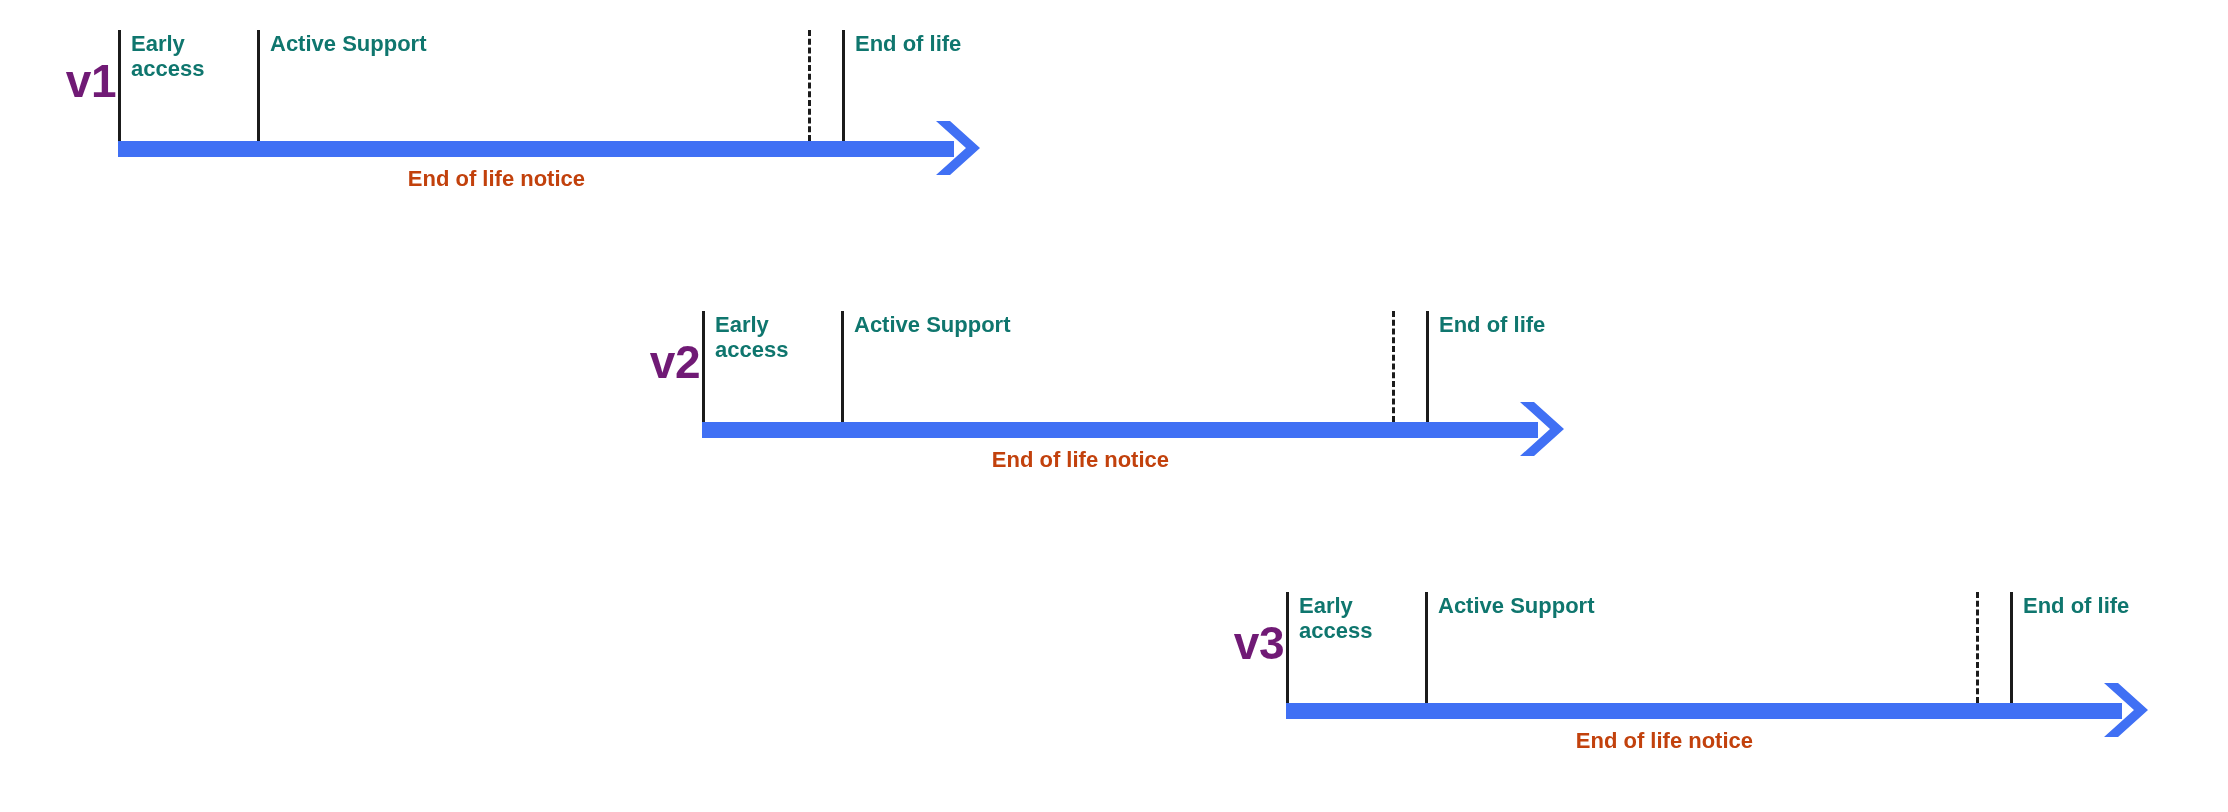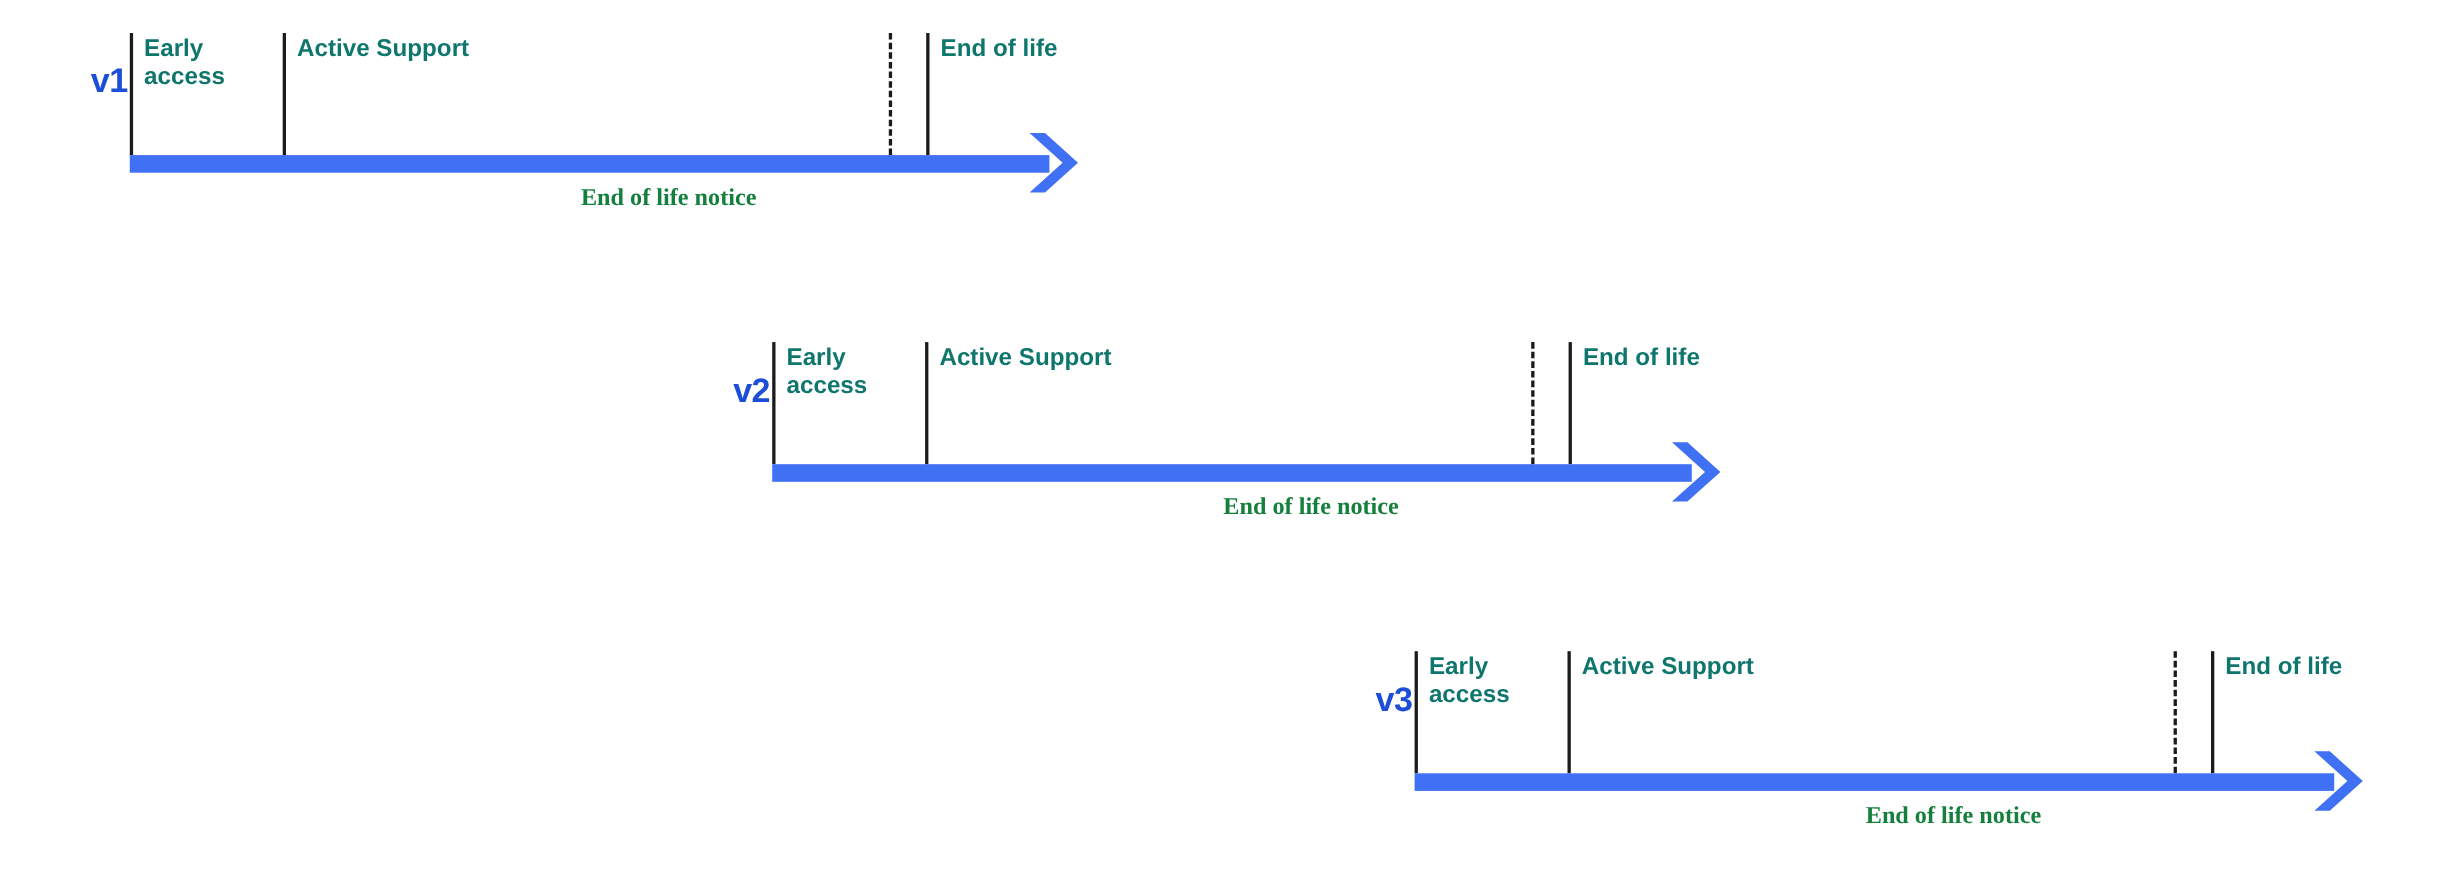--- a/index.html
+++ b/index.html
@@ -12,23 +12,23 @@
   }
   #diagram{position:absolute;left:0;top:0;width:2228px;height:812px;}
 
   .row{position:absolute;width:1200px;height:230px;}
 
   
   .version-label{
     position:absolute;
     right:1202px;
     top:38px;
-    font-size:31px;
+    font-size:46px;
     font-weight:700;
-    color:#1d4ed8;
+    color:#701a75;
     letter-spacing:-0.5px;
     line-height:1;
     white-space:nowrap;
   }
 
   
   .divider{
     position:absolute;
     top:10px;
     width:3px;
@@ -68,24 +68,23 @@
     overflow:visible;
     pointer-events:none;
   }
 
   
   .notice-label{
     position:absolute;
     top:146px;
     font-size:22px;
     font-weight:700;
-    color:#15803d;
+    color:#c2410c;
     white-space:nowrap;
-    text-align:center;
-    font-family:Liberation Serif, serif;
+    text-align:left;
   }
 </style>
 </head>
 <body>
 
 <div id="diagram">
     <div class="row" style="left: 118px; top: 20px;">
     <div class="version-label">v1</div>
 
     <div class="divider" style="left: 0px;"></div>

